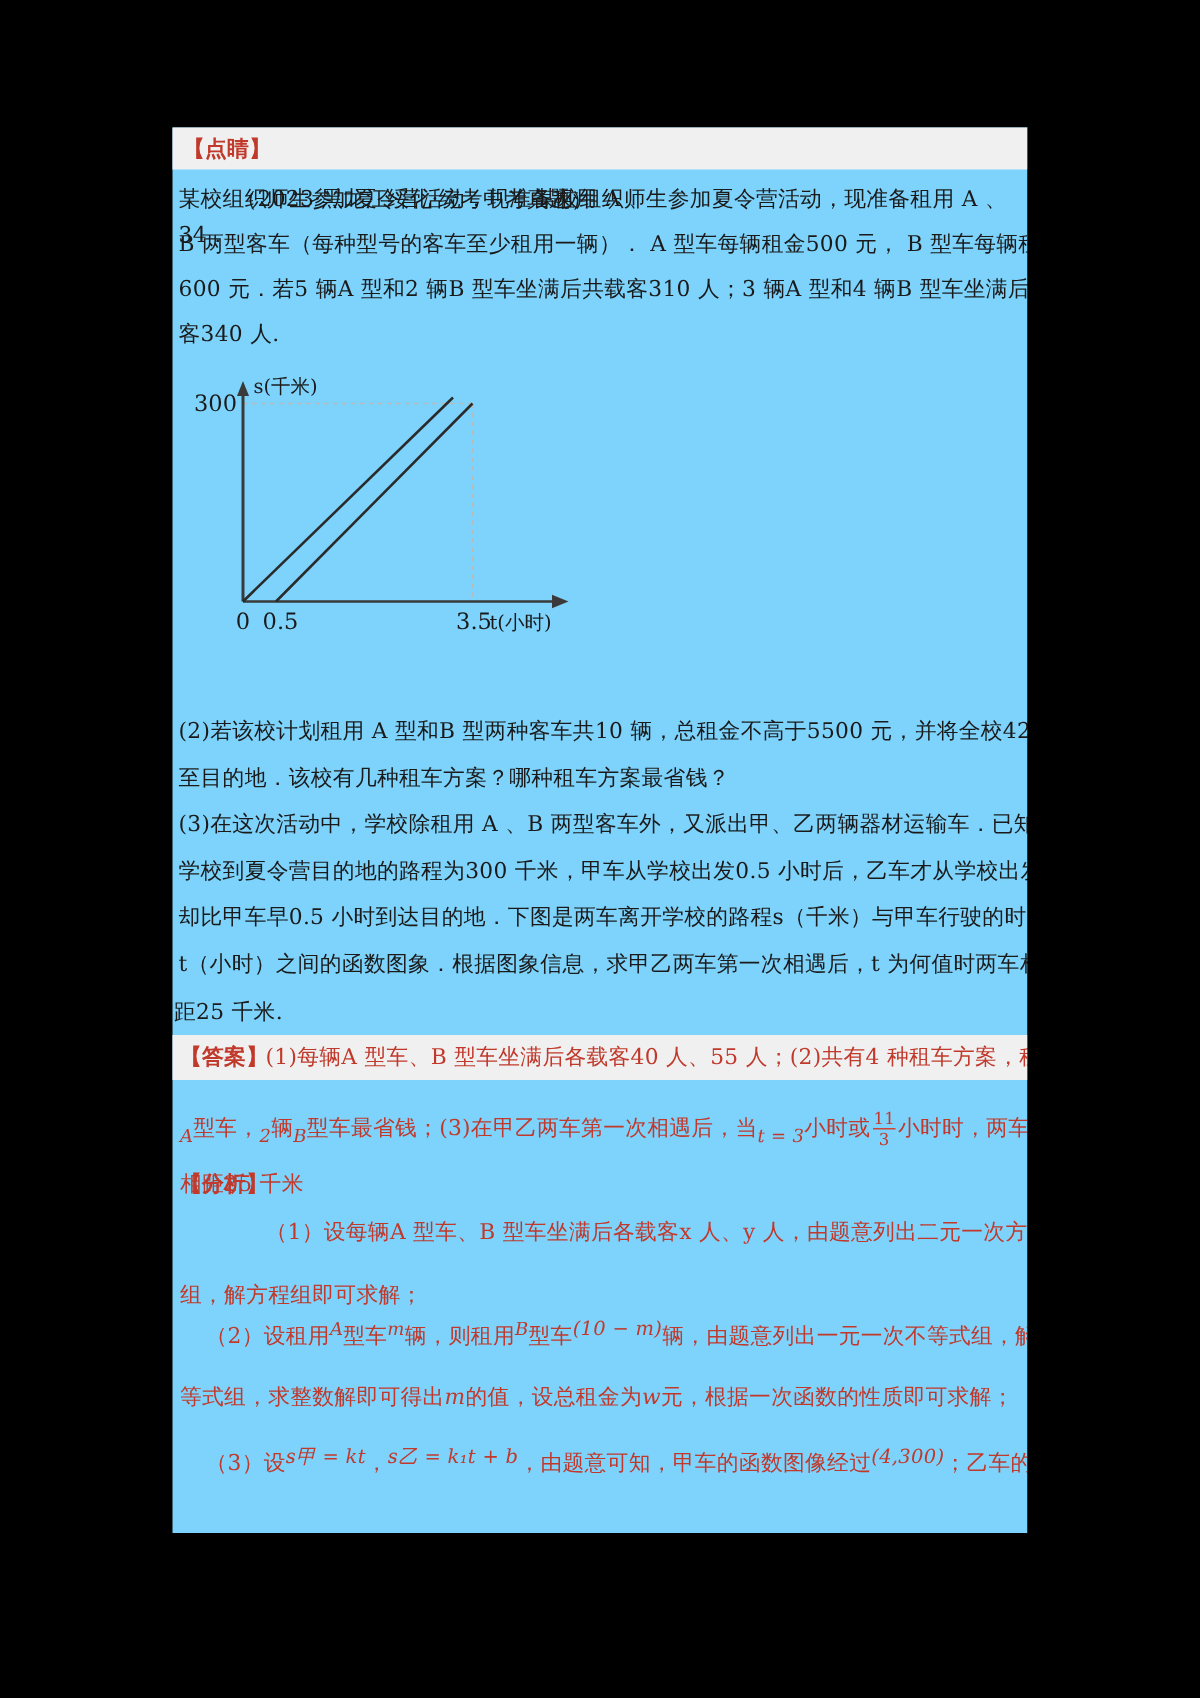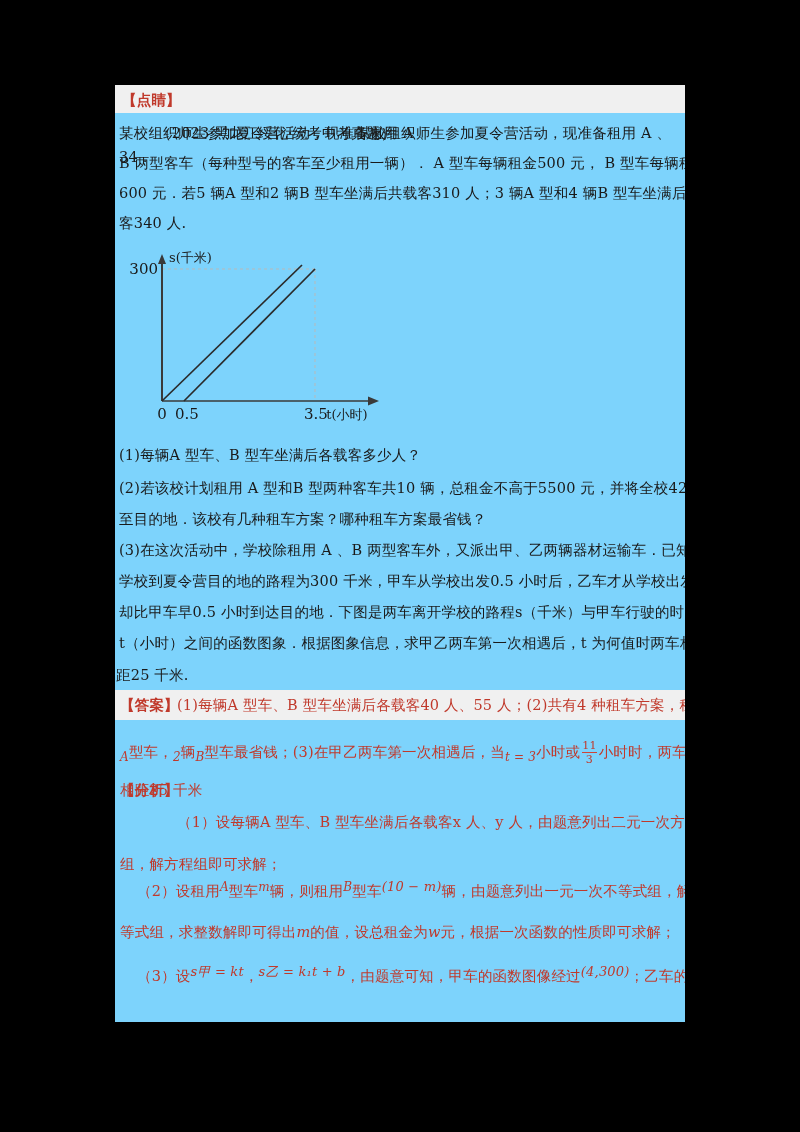--- a/index.html
+++ b/index.html
@@ -114,21 +114,20 @@
 
       <text x="44" y="14" font-family="DejaVu Serif, Liberation Serif, serif" font-size="13" fill="#1a1a1a">s(千米)</text>
 
       <text x="37" y="171" text-anchor="middle" font-family="DejaVu Serif, Liberation Serif, serif" font-size="15" fill="#1a1a1a">0</text>
       <text x="62" y="171" text-anchor="middle" font-family="DejaVu Serif, Liberation Serif, serif" font-size="15" fill="#1a1a1a">0.5</text>
       <text x="191" y="171" text-anchor="middle" font-family="DejaVu Serif, Liberation Serif, serif" font-size="15" fill="#1a1a1a">3.5</text>
       <text x="222" y="171" text-anchor="middle" font-family="DejaVu Serif, Liberation Serif, serif" font-size="13" fill="#1a1a1a">t(小时)</text>
     </svg>
   </div>
 
-  <div class="ln" style="left:4px; top:363px;">(1)每辆A 型车、B 型车坐满后各载客多少人？</div>
 
   <div class="ln" style="left:4px; top:396px;">(2)若该校计划租用 A 型和B 型两种客车共10 辆，总租金不高于5500 元，并将全校420 人载</div>
   <div class="ln" style="left:4px; top:427px;">至目的地．该校有几种租车方案？哪种租车方案最省钱？</div>
 
   <div class="ln" style="left:4px; top:458px;">(3)在这次活动中，学校除租用 A 、B 两型客车外，又派出甲、乙两辆器材运输车．已知从</div>
   <div class="ln" style="left:4px; top:489px;">学校到夏令营目的地的路程为300 千米，甲车从学校出发0.5 小时后，乙车才从学校出发，</div>
   <div class="ln" style="left:4px; top:520px;">却比甲车早0.5 小时到达目的地．下图是两车离开学校的路程s（千米）与甲车行驶的时间</div>
   <div class="ln" style="left:4px; top:551px;">t（小时）之间的函数图象．根据图象信息，求甲乙两车第一次相遇后，t 为何值时两车相</div>
   <div class="ln" style="left:1px; top:583px;">距25 千米.</div>
 

